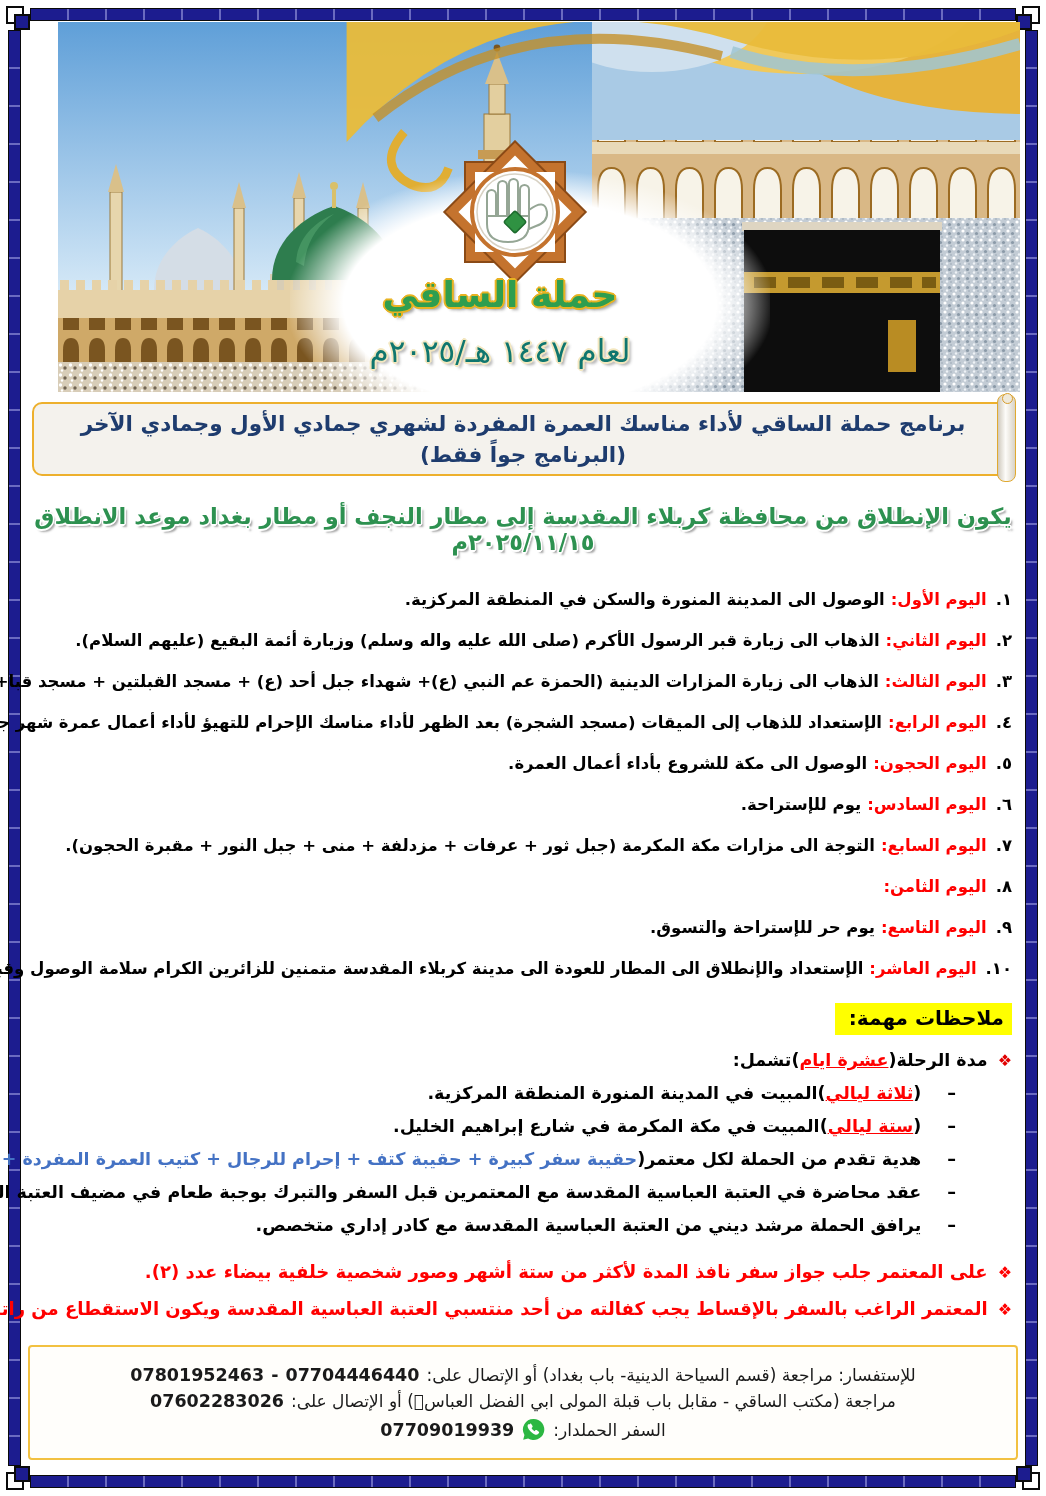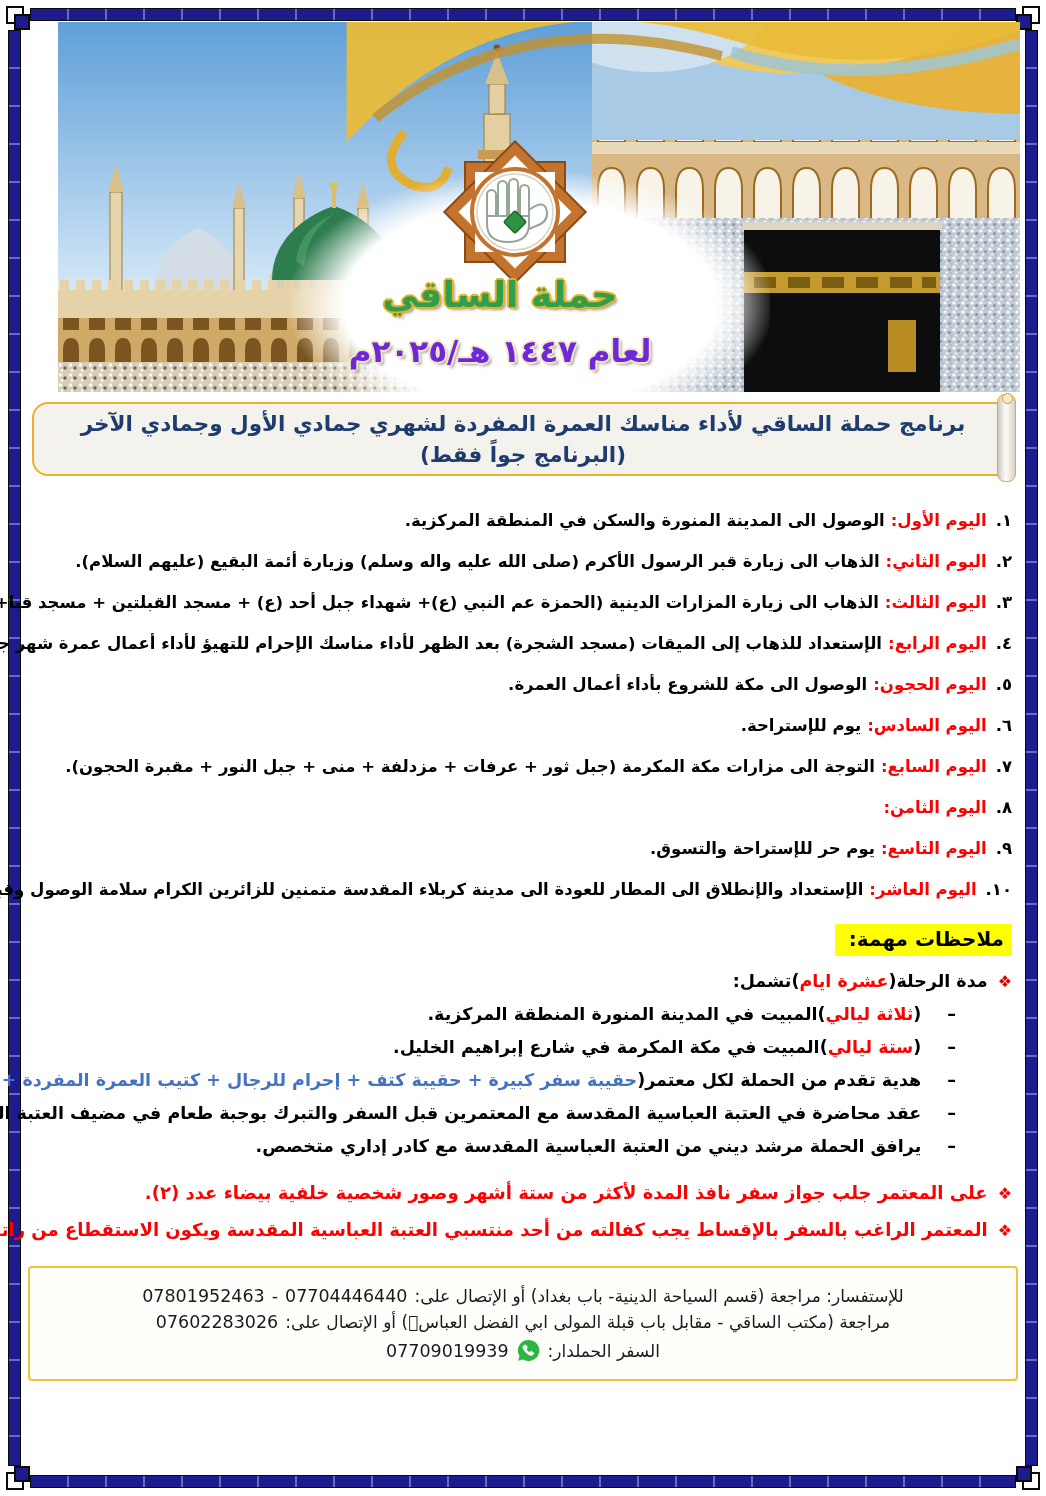--- a/index.html
+++ b/index.html
@@ -27,26 +27,26 @@
   .header svg.scene{display:block;position:absolute;top:0;height:370px;}
   .scene.kaaba{right:0;width:460px;}
   .scene.nabawi{left:0;width:534px;}
   .ornament{position:absolute;left:0;top:0;width:100%;height:190px;pointer-events:none;}
   .white-blob{position:absolute;right:250px;top:150px;width:480px;height:240px;
     background:radial-gradient(ellipse at 50% 55%, #ffffff 55%, rgba(255,255,255,0) 72%);}
   .logo{position:absolute;right:430px;top:118px;width:150px;height:160px;}
   .titles{position:absolute;right:330px;top:252px;width:380px;text-align:center;}
   .title1{font-size:36px;font-weight:bold;color:#2f9e4f;letter-spacing:1px;
     text-shadow:-2px 0 #e8b322,2px 0 #e8b322,0 -2px #e8b322,0 2px #e8b322,-1px -1px #e8b322,1px 1px #e8b322,1px -1px #e8b322,-1px 1px #e8b322,3px 3px 3px rgba(60,60,60,.45);}
-  .title2{margin-top:18px;font-size:31px;font-weight:bold;color:#6d28d9;
+  .title2{margin-top:18px;font-size:31px;font-weight:normal;color:#0f766e;
     text-shadow:-2px 0 #f3e7c0,2px 0 #f3e7c0,0 -2px #f3e7c0,0 2px #f3e7c0,-1px -1px #f3e7c0,1px 1px #f3e7c0,1px -1px #f3e7c0,-1px 1px #f3e7c0,3px 3px 3px rgba(60,60,60,.45);}
 
   
   .scrollbox{position:relative;margin:10px 6px 0 6px;background:#f4f2ed;border:2px solid #edb02d;
-    border-radius:16px;min-height:64px;display:flex;align-items:center;justify-content:center;padding:4px 30px;box-sizing:border-box;}
+    border-radius:10px;min-height:64px;display:flex;align-items:center;justify-content:center;padding:4px 30px;box-sizing:border-box;}
   .scroll-roll{position:absolute;right:-4px;top:-10px;width:17px;height:86px;
     background:linear-gradient(90deg,#cfc9bd,#fdfcf9 45%,#d8d2c6);border:1.5px solid #e0a92f;border-radius:8px;}
   .scroll-roll:before{content:"";position:absolute;right:2px;top:-2px;width:9px;height:9px;border-radius:50%;
     background:#efe9da;border:1.5px solid #d79c2a;}
   .scrollbox .txt{font-size:21.5px;font-weight:bold;color:#1e3c6e;text-align:center;line-height:1.45;}
 
   .departure{margin-top:27px;text-align:center;font-size:22.5px;font-weight:bold;color:#2d9150;
     text-shadow:-1.5px 0 #fff,1.5px 0 #fff,0 -1.5px #fff,0 1.5px #fff,-1px -1px #fff,1px 1px #fff,1px -1px #fff,-1px 1px #fff,2.5px 2.5px 2px rgba(80,80,80,.5);}
 
   
@@ -56,31 +56,31 @@
   .day-label{color:#ff0000;margin-left:6px;}
   .day-text{letter-spacing:-0.2px;}
 
   
   .notes{margin:14px 8px 0 8px;color:#000;}
   .notes-heading{display:inline-block;background:#ffff00;font-size:20px;font-weight:bold;padding:3px 8px 5px 14px;}
   .note-line{margin-top:15px;font-size:17.5px;font-weight:bold;display:flex;align-items:baseline;white-space:nowrap;}
   .note-line .diamond{color:#e00000;margin-left:10px;font-size:16px;}
   .sub-line{margin-top:13px;padding-right:56px;font-size:17.5px;font-weight:bold;display:flex;align-items:baseline;white-space:nowrap;}
   .sub-line .dash{margin-left:26px;}
-  .red-seg{color:#ff0000;}
+  .red-seg{color:#ff0000;text-decoration:underline;}
   .blue-seg{color:#4472c4;}
   .red-bullets{margin:26px 8px 0 8px;}
   .red-bullet-line{margin-top:16px;font-size:18px;font-weight:bold;color:#ff0000;display:flex;align-items:baseline;white-space:nowrap;}
   .red-bullet-line .diamond{margin-left:10px;font-size:16px;}
 
   
   .contact{margin:26px 2px 0 2px;border:2px solid #f2c141;border-radius:4px;background:#fffefb;
     padding:12px 10px 10px 10px;text-align:center;color:#1a1a1a;}
   .contact .line{margin:6px 0;font-size:17px;display:flex;justify-content:center;align-items:center;gap:7px;}
-  .contact .num{font-weight:normal;font-size:17.5px;direction:ltr;unicode-bidi:embed;}
+  .contact .num{font-weight:bold;font-size:17.5px;direction:ltr;unicode-bidi:embed;}
   .wa-icon{display:inline-block;width:25px;height:25px;vertical-align:middle;}
 </style>
 </head>
 <body>
 
 <div class="page">
 
   <div class="band h top"></div>
   <div class="band h bottom"></div>
   <div class="band v left"></div>
@@ -240,20 +240,21 @@
         <div class="title1">حملة الساقي</div>
         <div class="title2">لعام ١٤٤٧ هـ/٢٠٢٥م</div>
       </div>
     </div>
 
     <div class="scrollbox">
       <div class="scroll-roll"></div>
       <div class="txt">برنامج حملة الساقي لأداء مناسك العمرة المفردة لشهري جمادي الأول وجمادي الآخر (البرنامج جواً فقط)</div>
     </div>
 
+    <div class="departure">يكون الإنطلاق من محافظة كربلاء المقدسة إلى مطار النجف أو مطار بغداد موعد الانطلاق ٢٠٢٥/١١/١٥م</div>
 
     <div class="days">
       <div class="day-row">
           <span class="day-num">١.</span>
           <span class="day-label">اليوم الأول:</span>
           <span class="day-text">الوصول الى المدينة المنورة والسكن في المنطقة المركزية.</span>
         </div>
       <div class="day-row">
           <span class="day-num">٢.</span>
           <span class="day-label">اليوم الثاني:</span>

